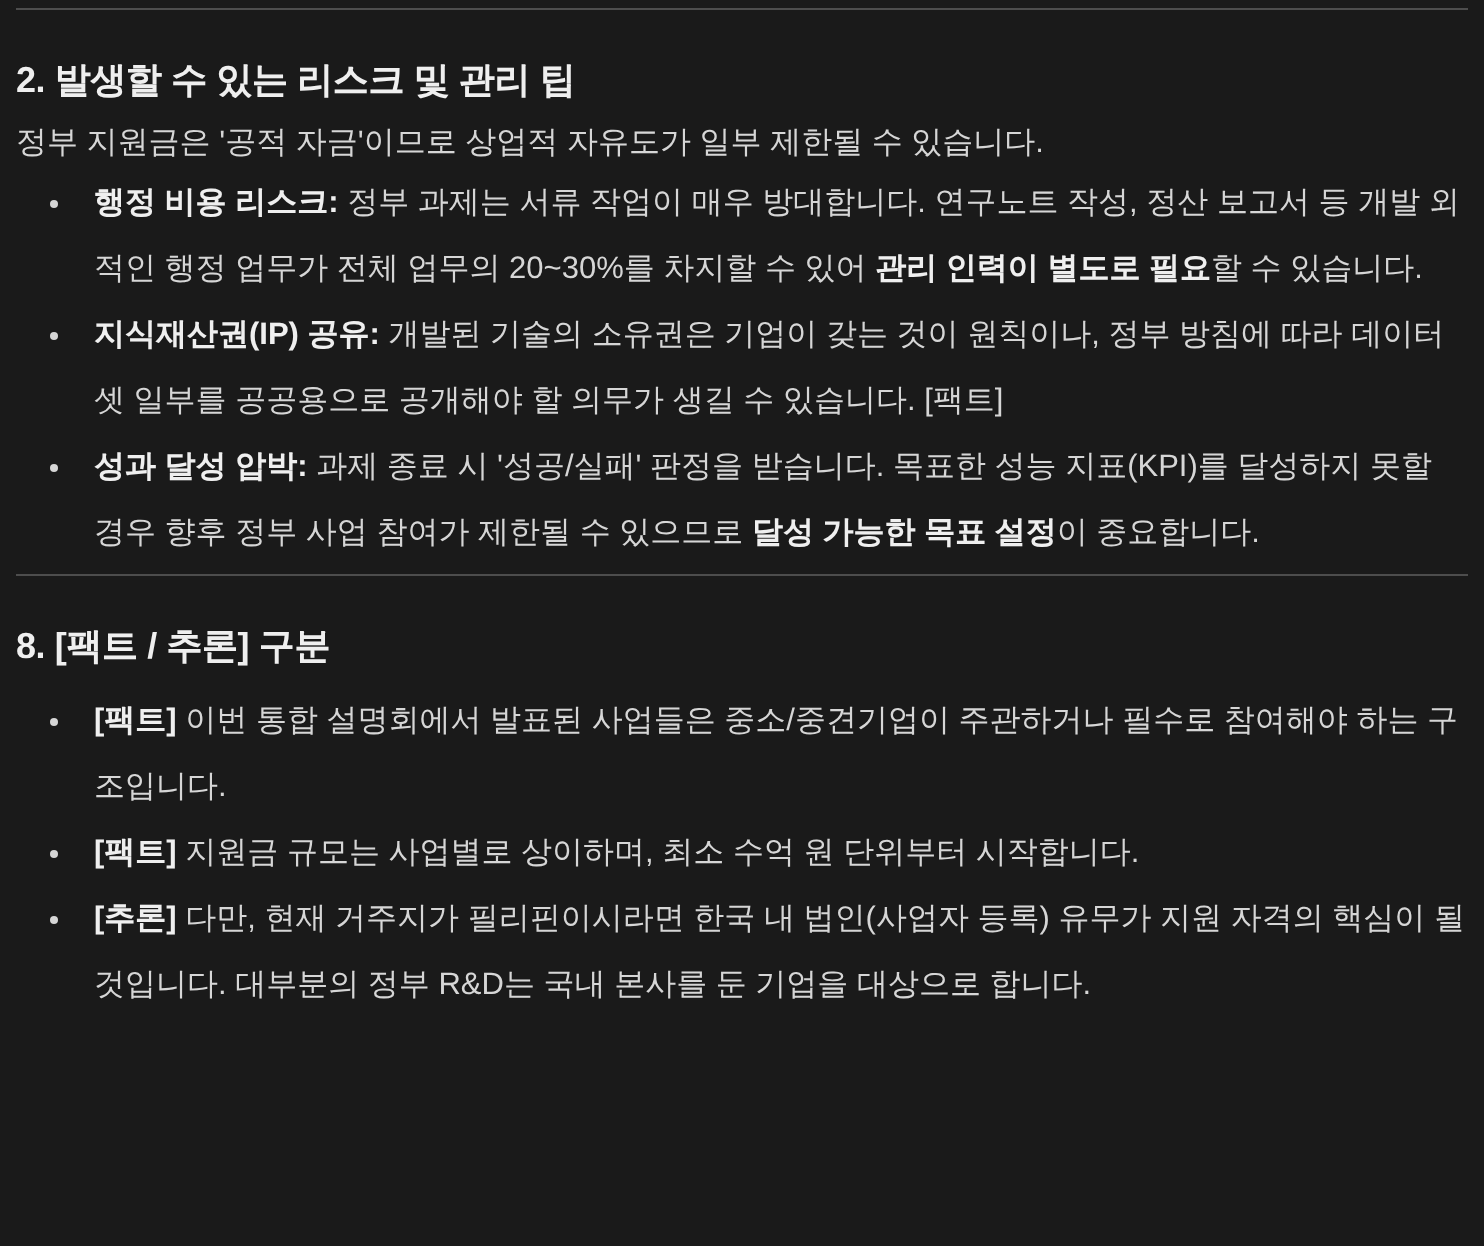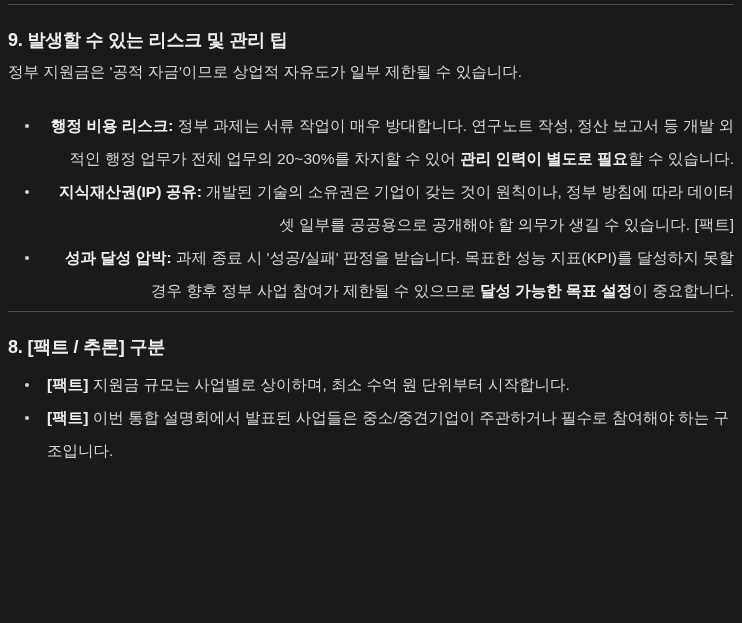--- a/index.html
+++ b/index.html
@@ -39,21 +39,21 @@
     font-size: 15.5px;
     line-height: 22px;
     color: #d6d6d6;
     margin: 8px 0 0 0;
   }
   ul.blist {
     list-style: none;
     margin: 0;
     padding: 0 0 0 39px;
   }
-  ul.blist.first { margin-top: 26px; text-align: right; }
+  ul.blist.first { margin-top: 2px; }
   ul.blist.second { margin-top: 8px; }
   ul.blist li {
     position: relative;
     font-size: 15.5px;
     line-height: 33px;
     color: #d6d6d6;
   }
   ul.blist li::before {
     content: "";
     position: absolute;
@@ -70,35 +70,36 @@
   }
 </style>
 </head>
 <body>
 
 <div class="page">
 
   <hr class="divider top">
 
   <section>
-    <h2 class="sec-heading">9. 발생할 수 있는 리스크 및 관리 팁</h2>
+    <h2 class="sec-heading">2. 발생할 수 있는 리스크 및 관리 팁</h2>
 
     <p class="intro">정부 지원금은 '공적 자금'이므로 상업적 자유도가 일부 제한될 수 있습니다.</p>
 
     <ul class="blist first">
       <li><span class="b">행정 비용 리스크:</span><span> 정부 과제는 서류 작업이 매우 방대합니다. 연구노트 작성, 정산 보고서 등 개발 외적인 행정 업무가 전체 업무의 20~30%를 차지할 수 있어 </span><span class="b">관리 인력이 별도로 필요</span><span>할 수 있습니다.</span></li>
       <li><span class="b">지식재산권(IP) 공유:</span><span> 개발된 기술의 소유권은 기업이 갖는 것이 원칙이나, 정부 방침에 따라 데이터셋 일부를 공공용으로 공개해야 할 의무가 생길 수 있습니다. [팩트]</span></li>
       <li><span class="b">성과 달성 압박:</span><span> 과제 종료 시 '성공/실패' 판정을 받습니다. 목표한 성능 지표(KPI)를 달성하지 못할 경우 향후 정부 사업 참여가 제한될 수 있으므로 </span><span class="b">달성 가능한 목표 설정</span><span>이 중요합니다.</span></li>
     </ul>
   </section>
 
   <hr class="divider mid">
 
   <section>
     <h2 class="sec-heading">8. [팩트 / 추론] 구분</h2>
 
     <ul class="blist second">
+      <li><span class="b">[팩트]</span><span> 이번 통합 설명회에서 발표된 사업들은 중소/중견기업이 주관하거나 필수로 참여해야 하는 구조입니다.</span></li>
       <li><span class="b">[팩트]</span><span> 지원금 규모는 사업별로 상이하며, 최소 수억 원 단위부터 시작합니다.</span></li>
-      <li><span class="b">[팩트]</span><span> 이번 통합 설명회에서 발표된 사업들은 중소/중견기업이 주관하거나 필수로 참여해야 하는 구조입니다.</span></li>
+      <li><span class="b">[추론]</span><span> 다만, 현재 거주지가 필리핀이시라면 한국 내 법인(사업자 등록) 유무가 지원 자격의 핵심이 될 것입니다. 대부분의 정부 R&amp;D는 국내 본사를 둔 기업을 대상으로 합니다.</span></li>
     </ul>
   </section>
 
 </div>
 
 </body></html>

